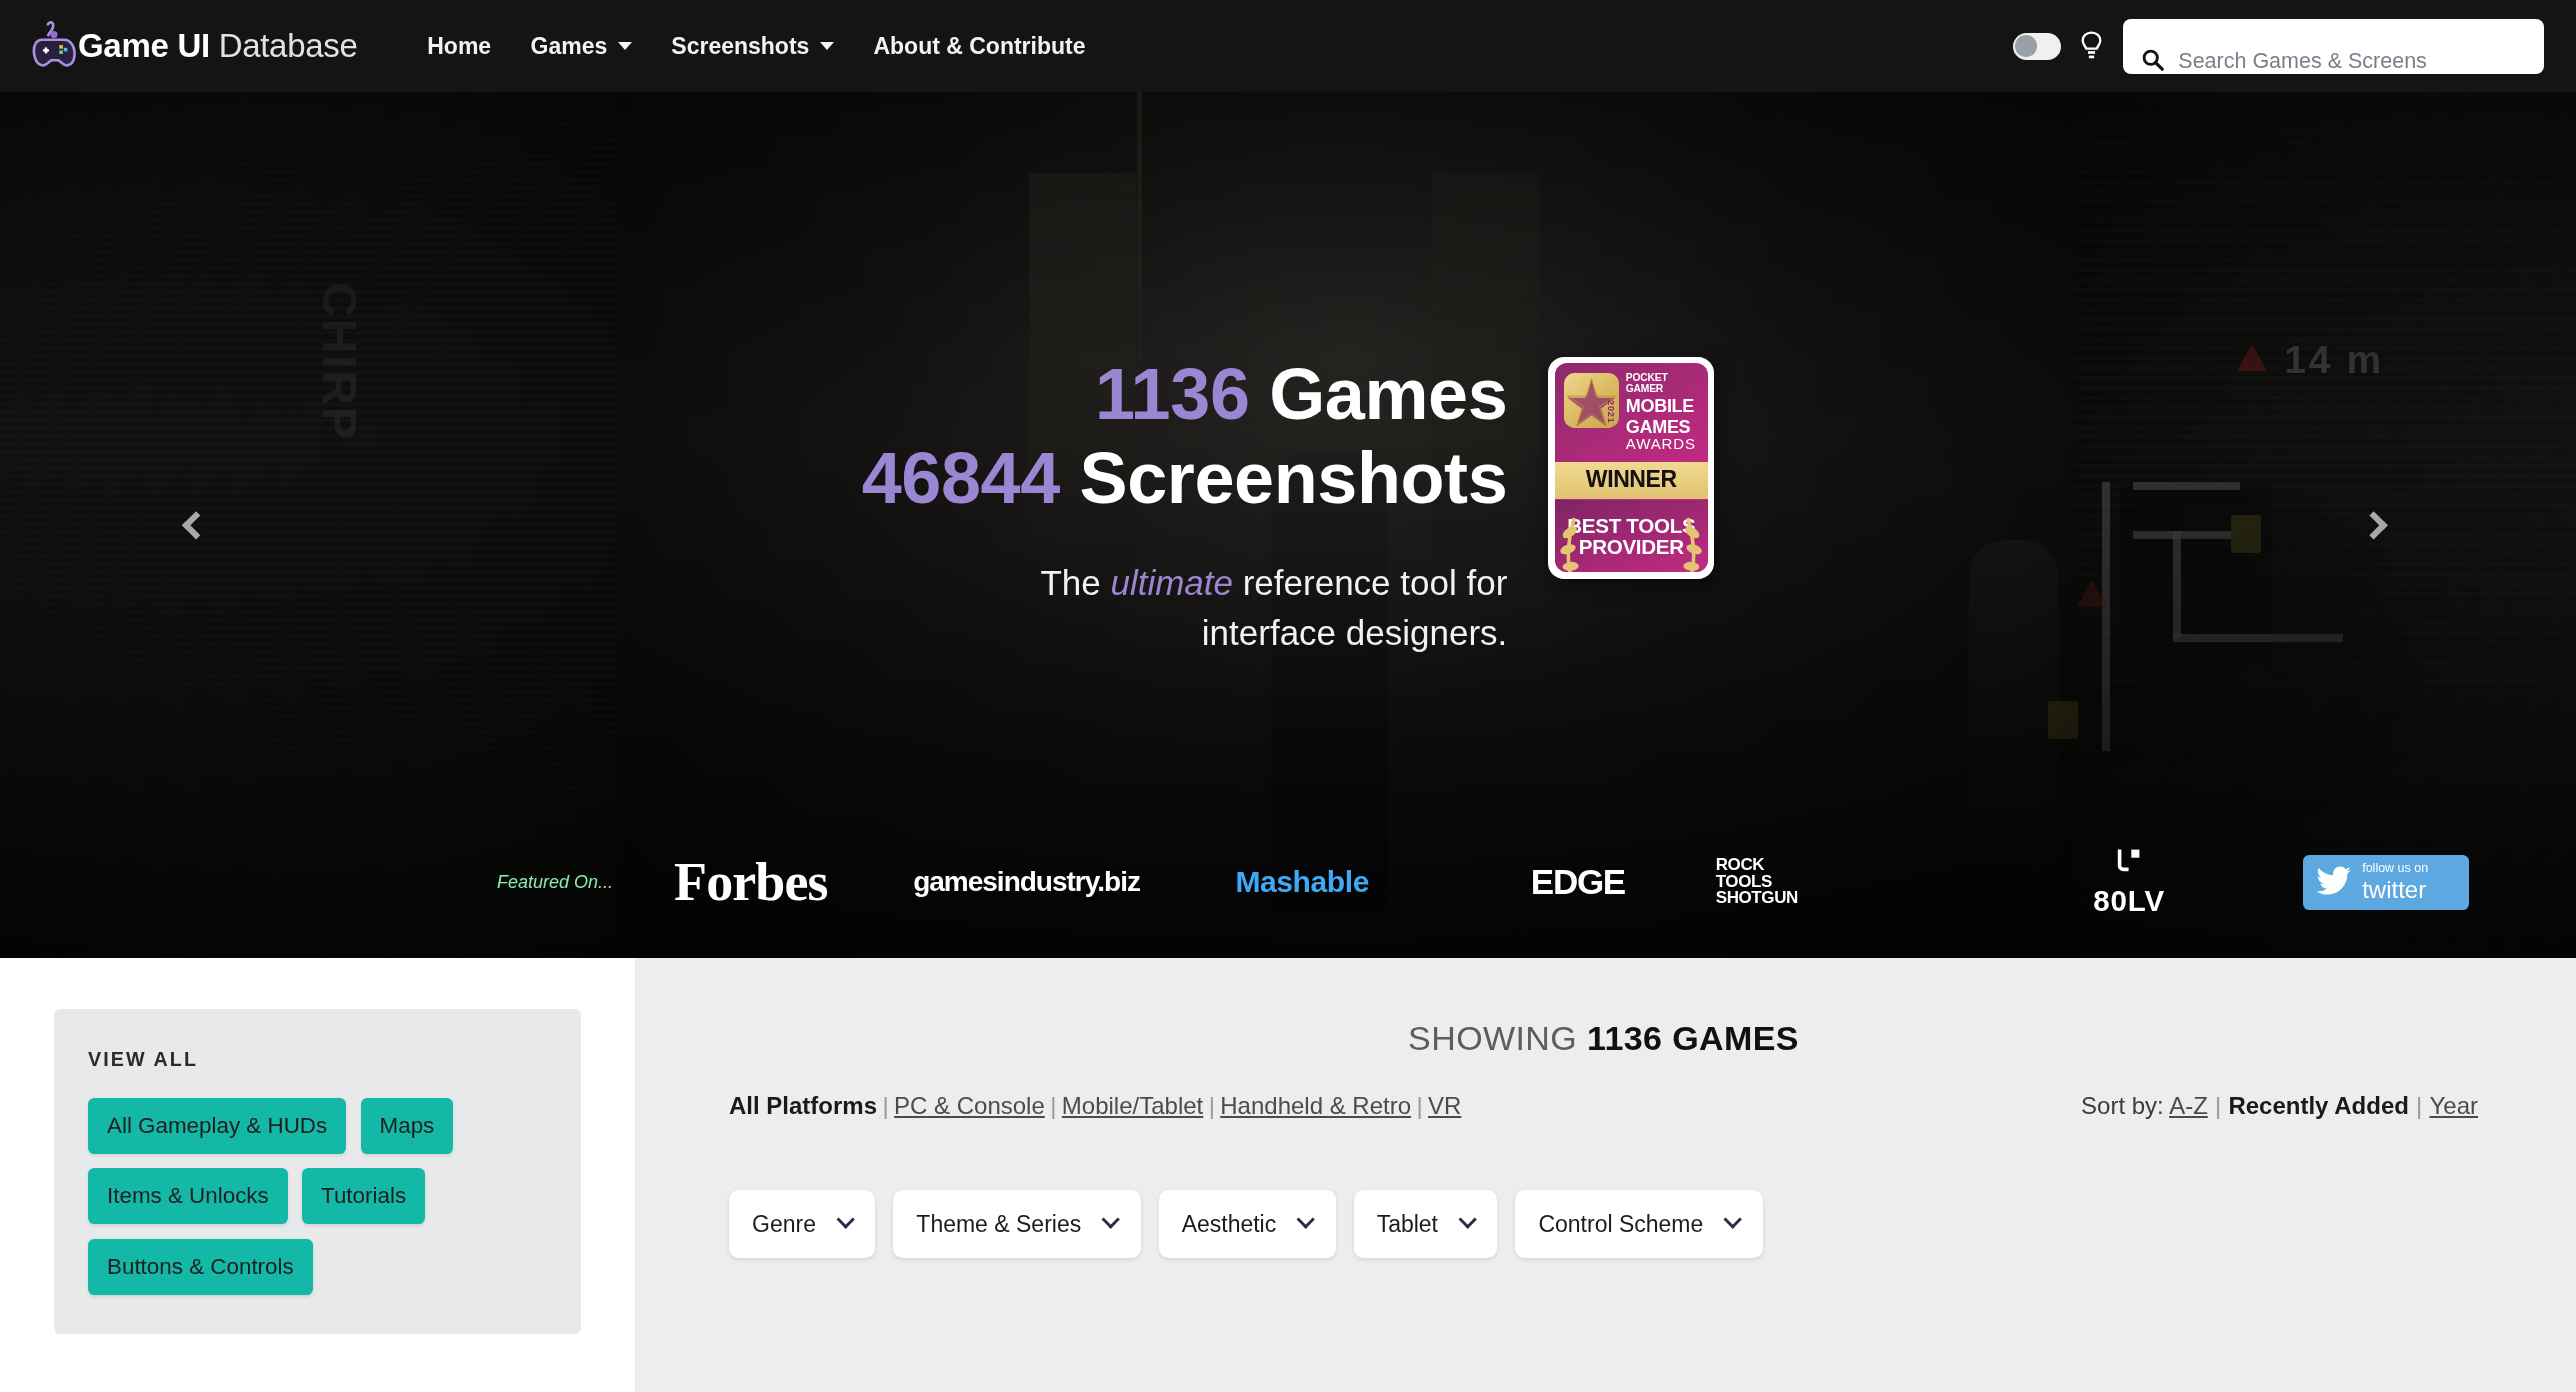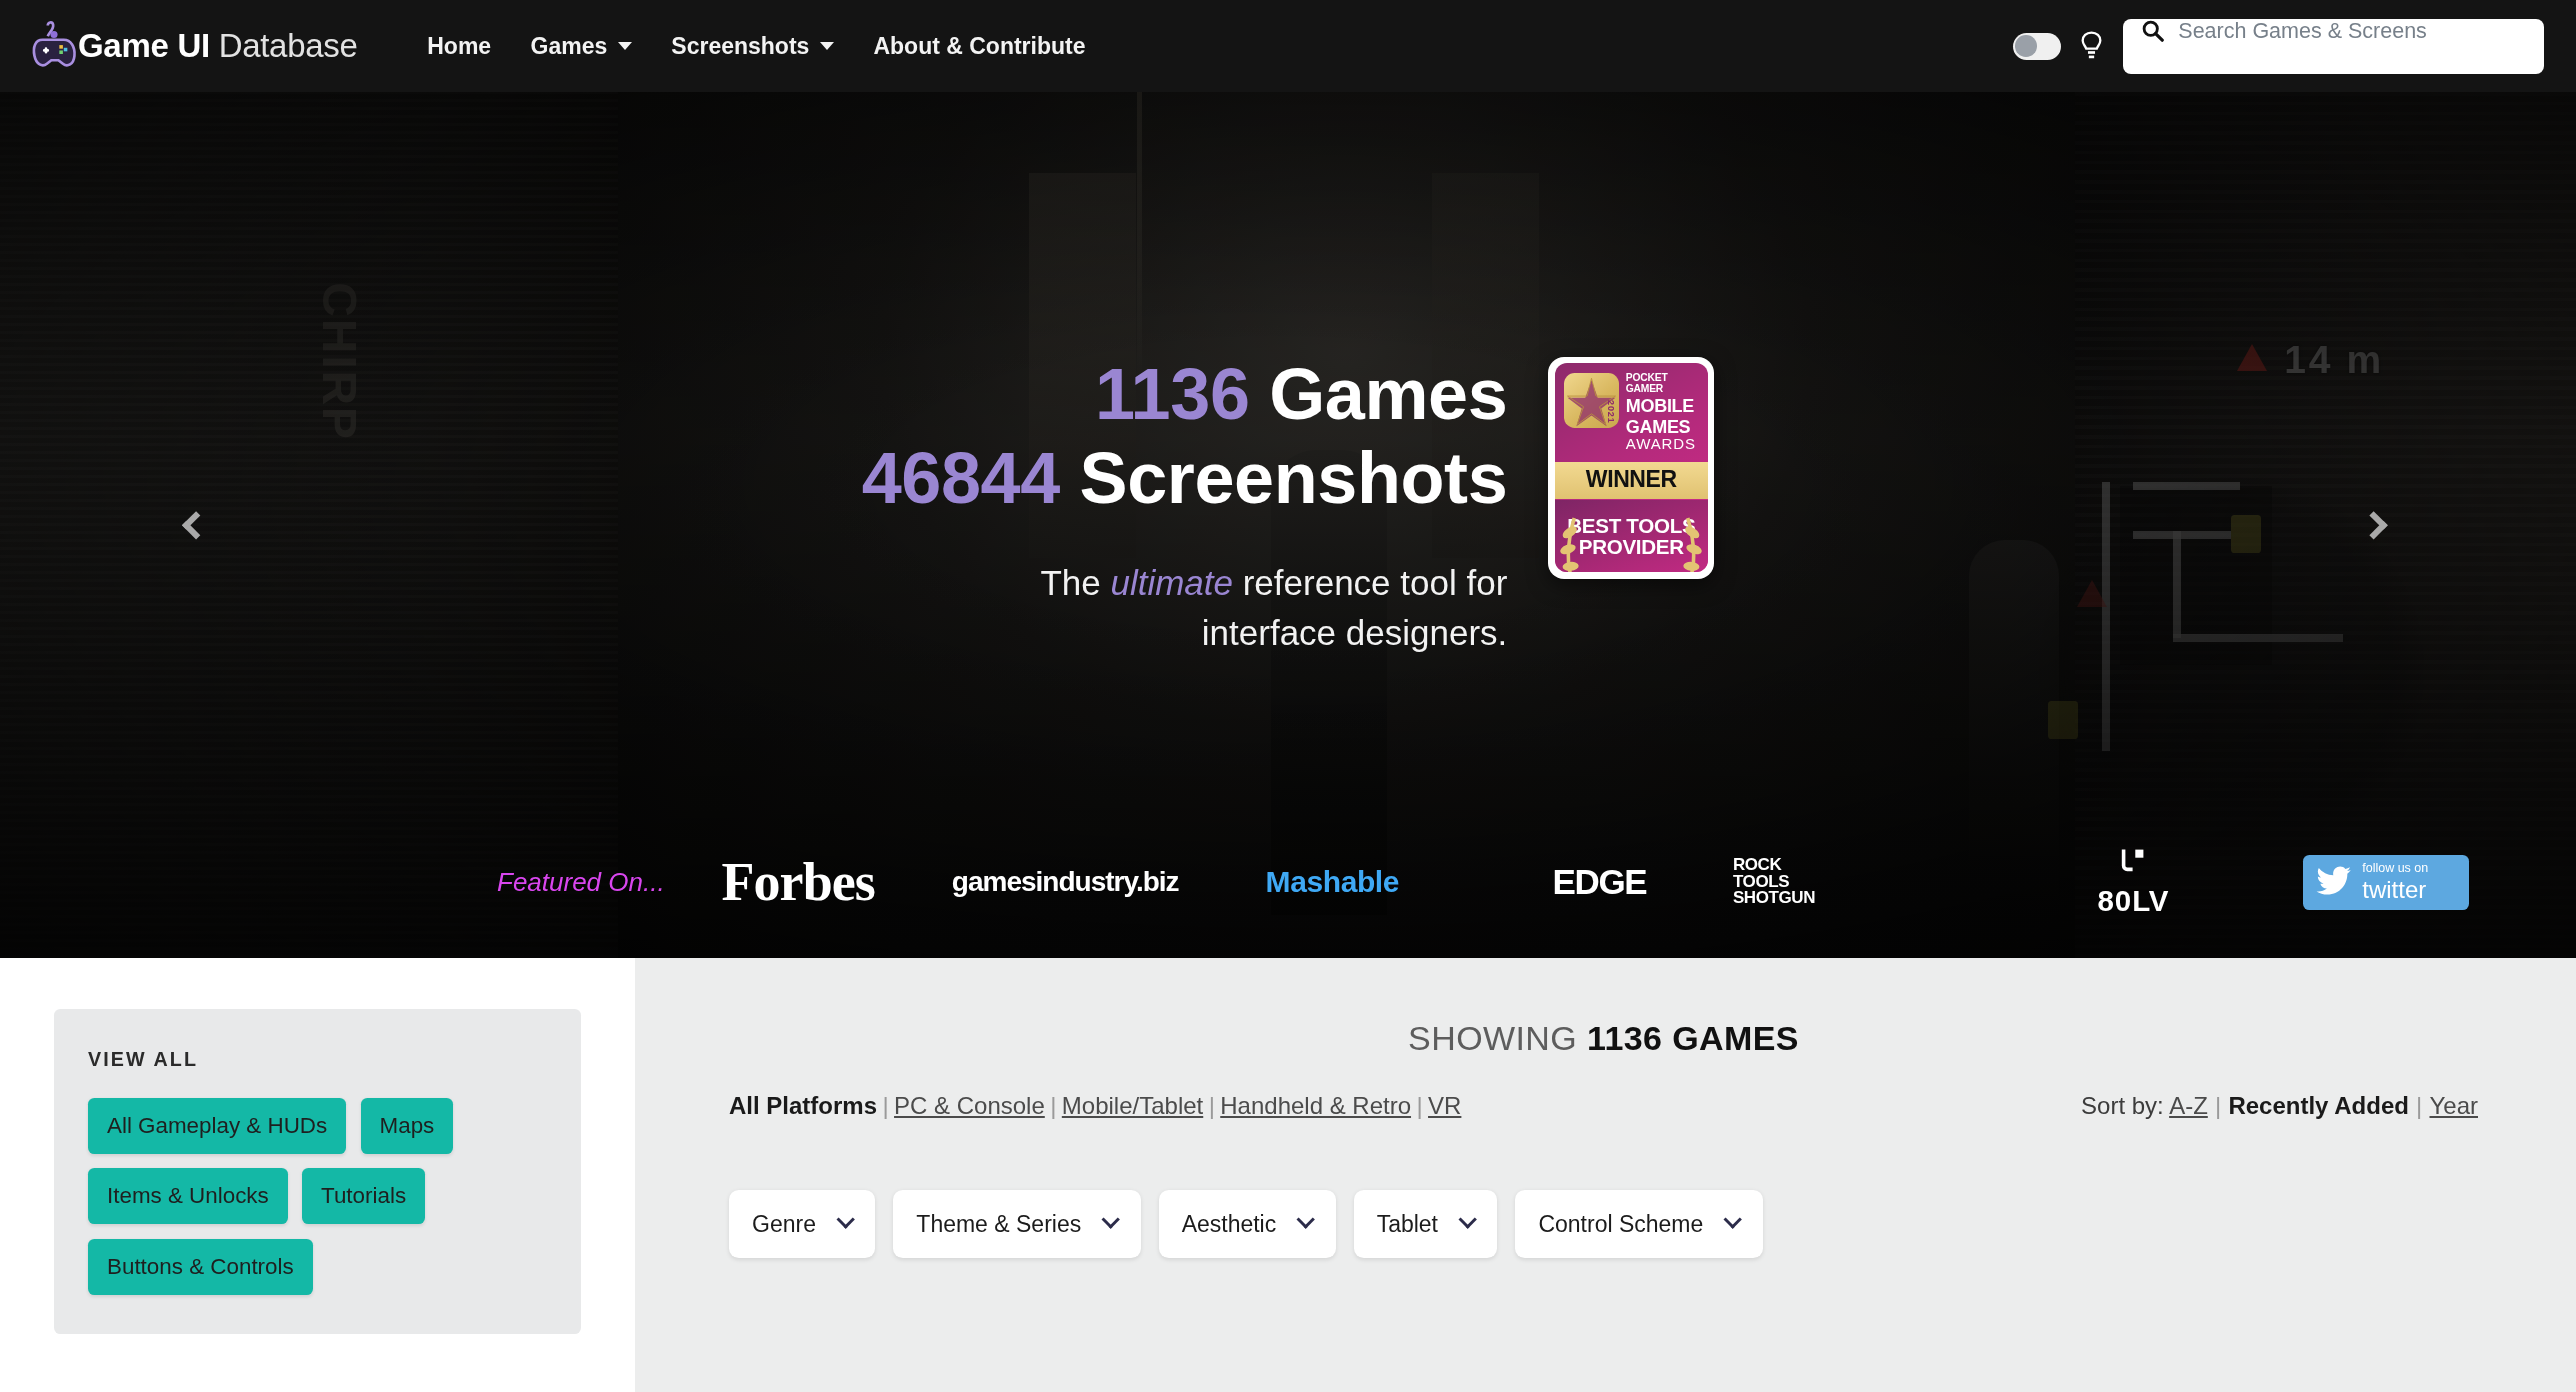--- a/index.html
+++ b/index.html
@@ -51,21 +51,21 @@
     background: #f0f0f0; position: relative; cursor: pointer; flex: none;
   }
   .toggle::after {
     content: ""; position: absolute; left: 2.7px; top: 2.7px;
     width: 21.5px; height: 21.5px; border-radius: 50%;
     background: #9aa0a8;
   }
   .bulb { width: 23px; height: 30px; flex: none; }
   .searchbox {
     width: 421px; height: 55px; background: #fff;
-    border-radius: 8px; display: flex; align-items: flex-start;
+    border-radius: 8px; display: flex; align-items: flex-end;
     padding: 0 18px; gap: 14.3px; cursor: text;
   }
   .search-ph { font-size: 21.5px; color: #77808a; }
 
   
   .hero {
     position: relative; height: 866px; overflow: hidden;
     background: #16161a;
   }
   .hero-bg { position: absolute; inset: 0; }
@@ -235,21 +235,21 @@
   .arrow.right i { transform: rotate(135deg); margin-left: 3.6px; }
 
   
   .featured {
     position: absolute; left: 0; right: 0; bottom: 0; height: 152px;
     z-index: 6;
     display: flex; align-items: center;
     padding: 0 107px 0 497px; gap: 0;
   }
   .featured-label {
-    font-size: 26px; font-style: italic; color: #d946ef;
+    font-size: 18px; font-style: italic; color: #86efac;
     white-space: nowrap; font-weight: 500;
   }
   .logo {
     color: #fff; white-space: nowrap; display: flex; align-items: center;
     justify-content: center; flex: 1; cursor: pointer;
   }
   .logo-forbes { font-family: Liberation Serif, serif; font-size: 54px; font-weight: 700; letter-spacing: -0.9px; }
   .logo-gi { font-size: 28px; font-weight: 800; letter-spacing: -1px; }
   .logo-mash { font-size: 30px; font-weight: 700; color: #3fa9f5; letter-spacing: -0.4px; }
   .logo-edge { font-size: 35px; font-weight: 800; letter-spacing: -1.3px; font-stretch: condensed; }

